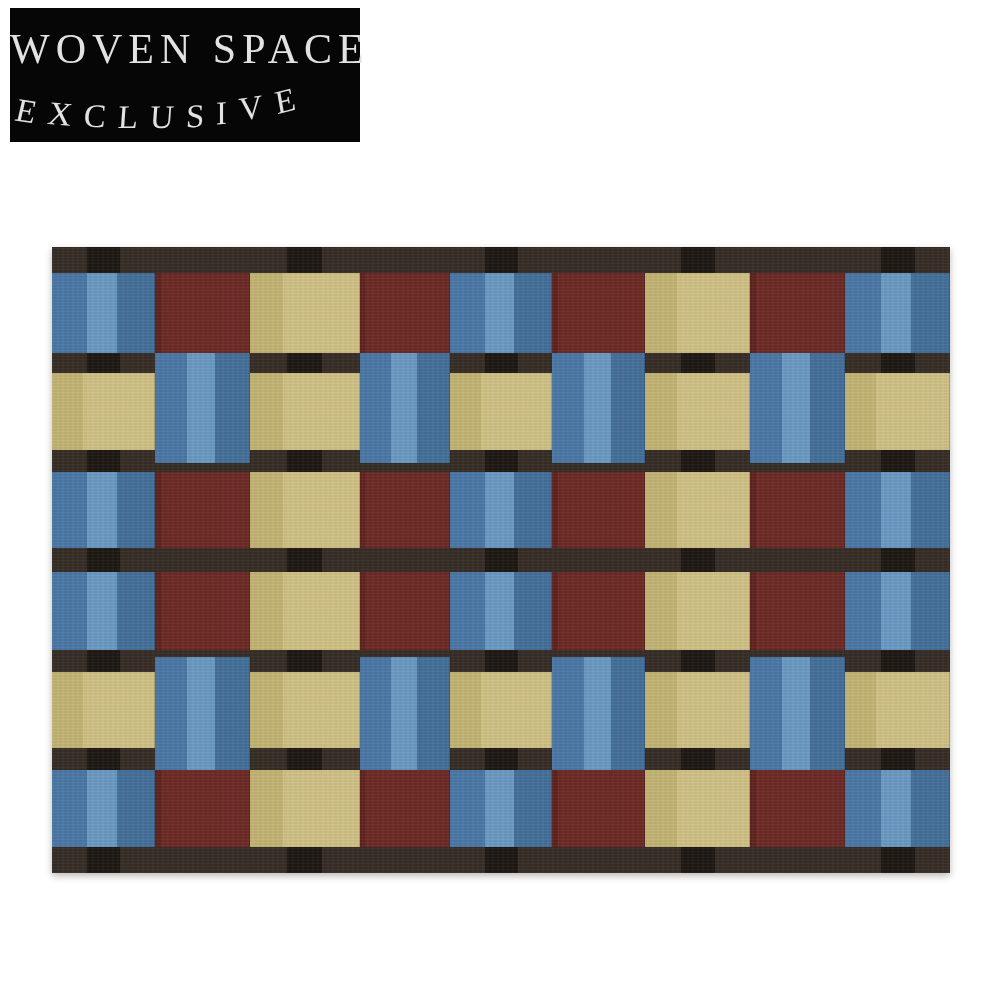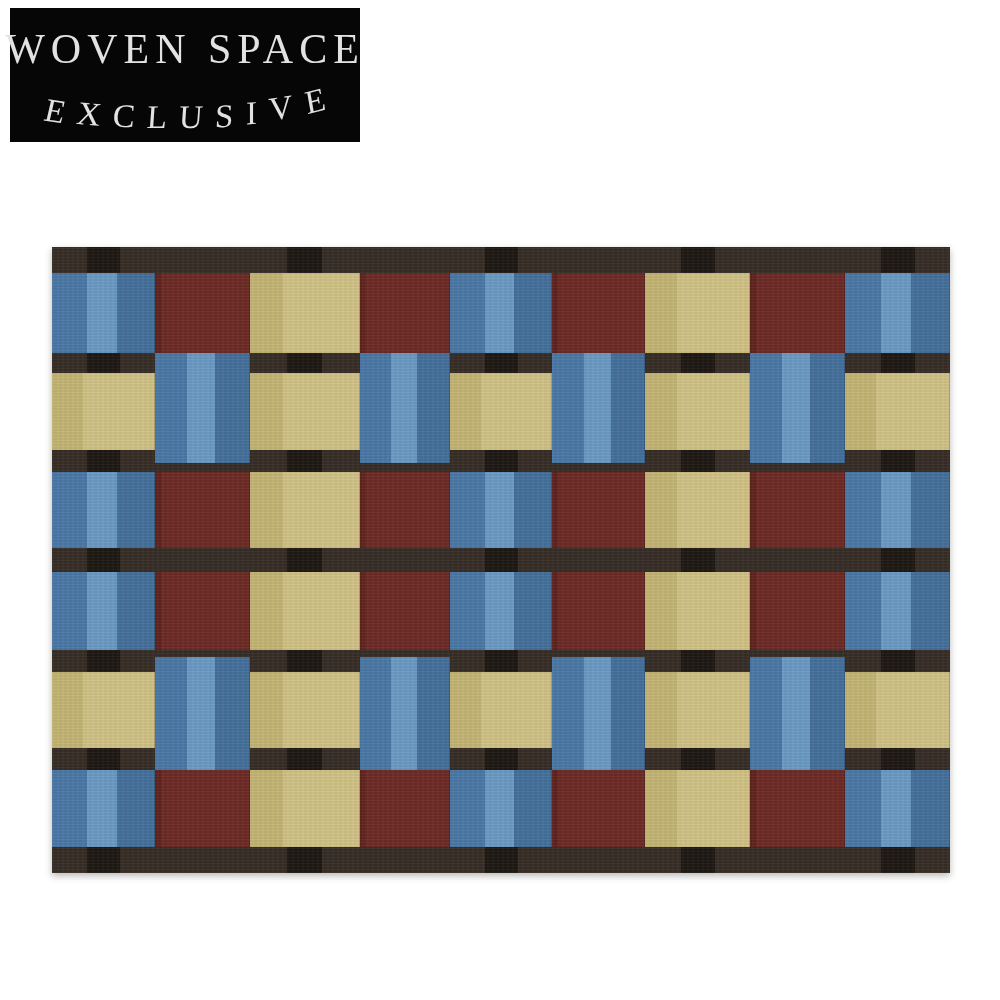--- a/index.html
+++ b/index.html
@@ -19,21 +19,20 @@
   }
   
   .badge {
     position: absolute;
     left: 10px;
     top: 8px;
     width: 350px;
     height: 134px;
     display: flex;
     flex-direction: column;
-    align-items: center;
     justify-content: center;
     gap: 14px;
   }
   .badge-line1 {
     font-family: "Liberation Serif", serif;
     font-size: 42px;
     letter-spacing: 6px;
     white-space: nowrap;
     line-height: 1;
     margin-top: 2px;

